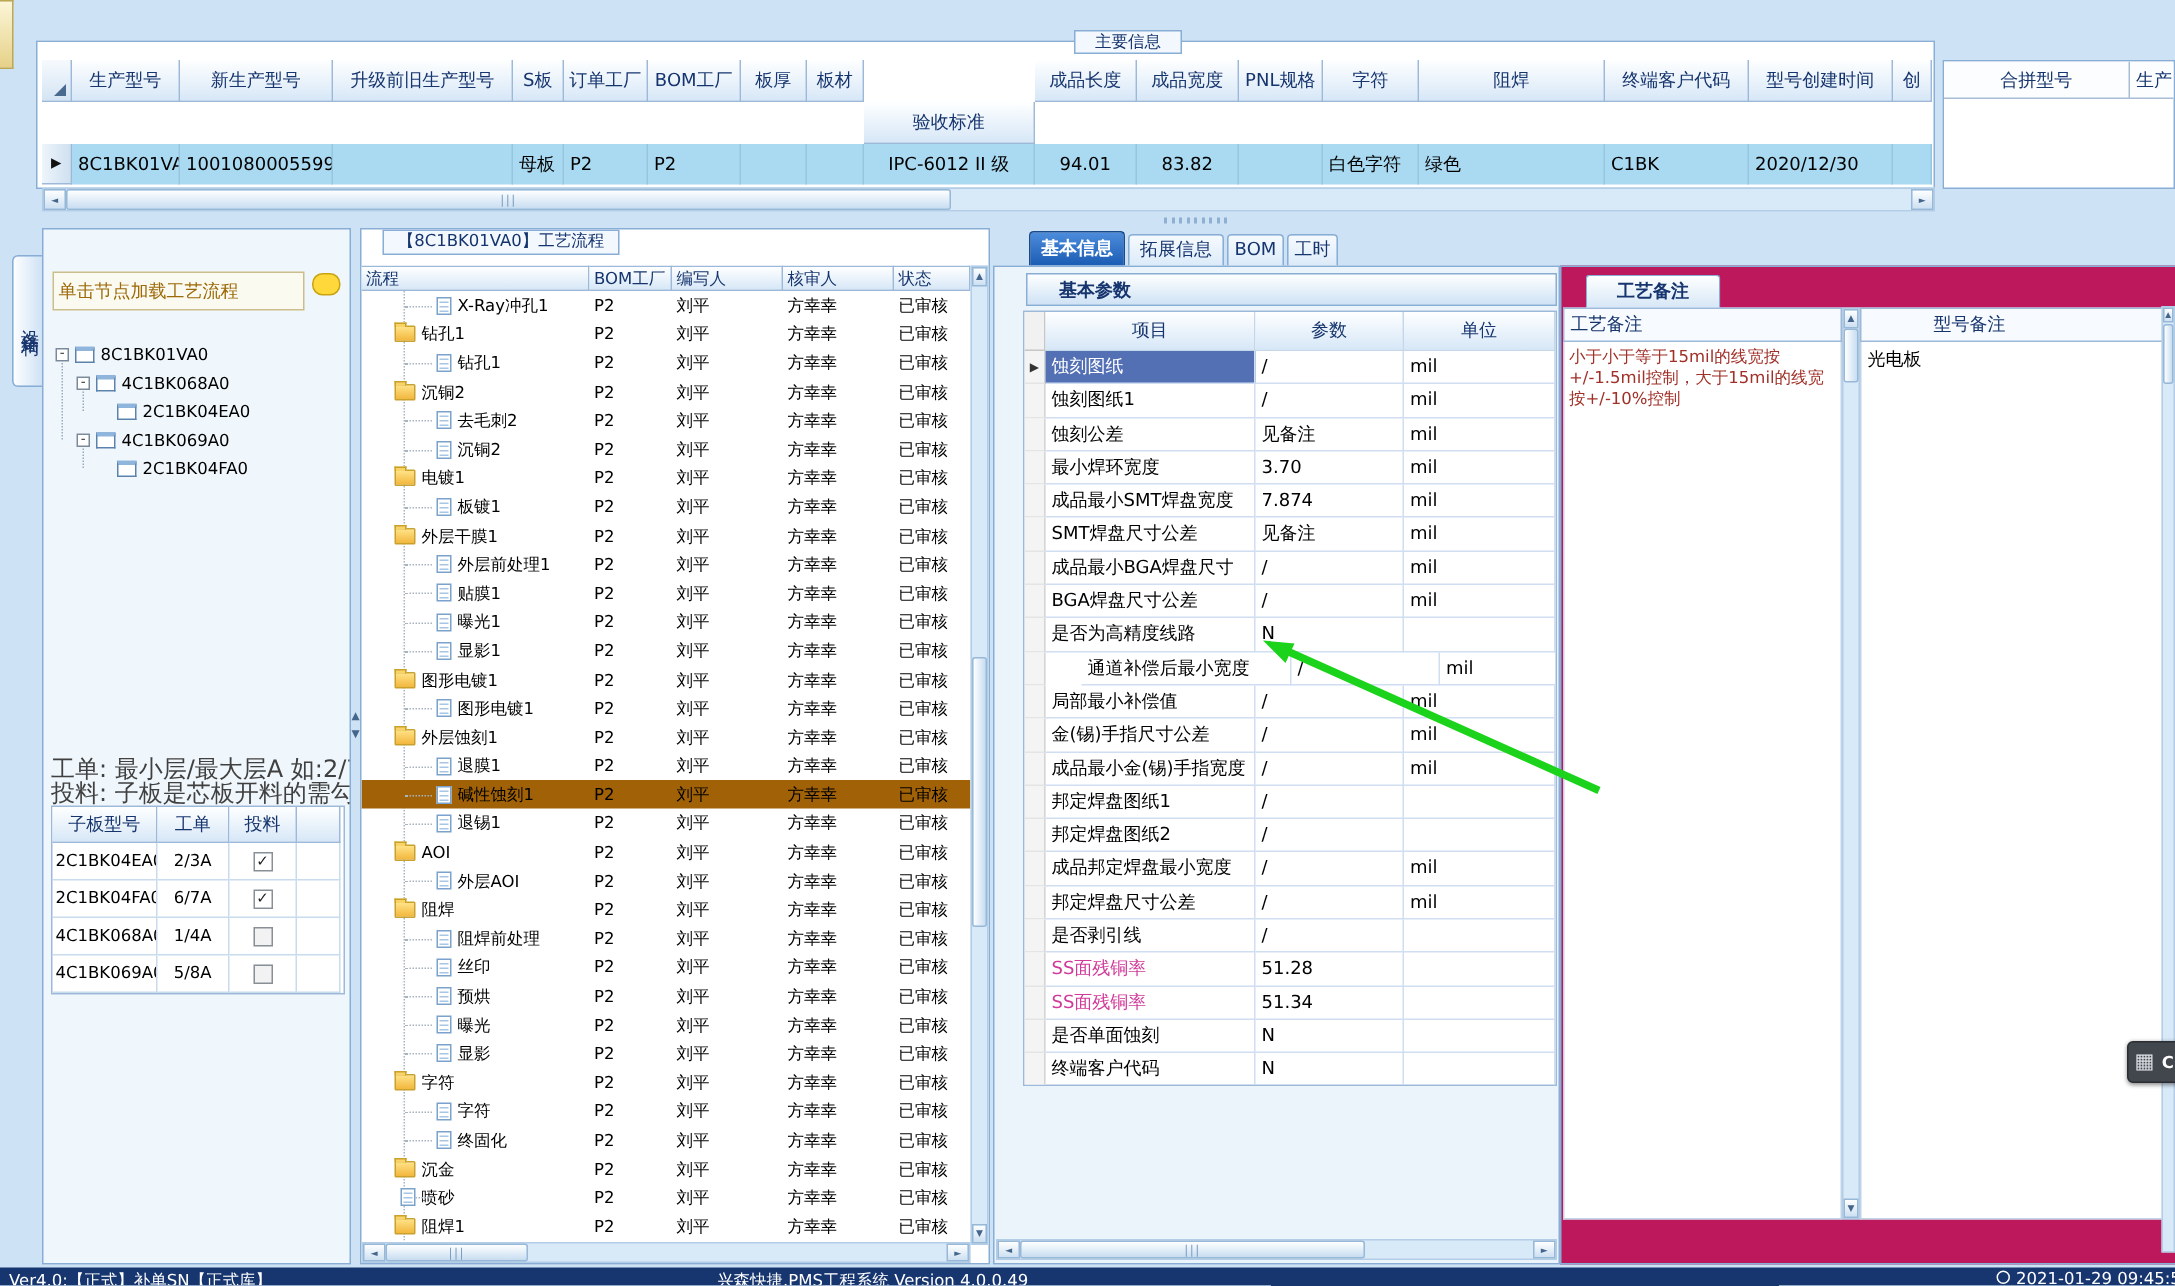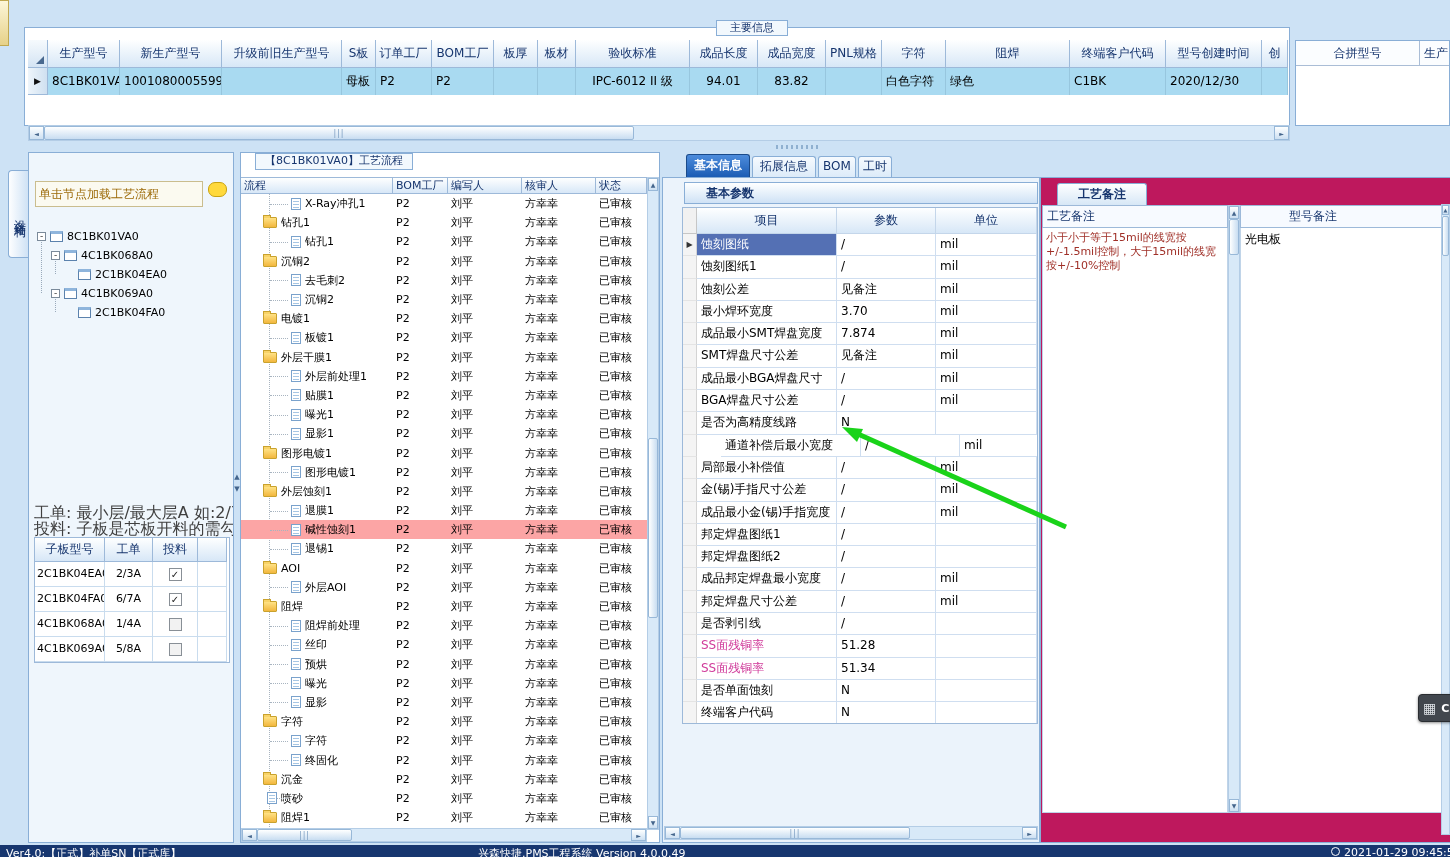--- a/index.html
+++ b/index.html
@@ -58,21 +58,21 @@
 .cb.on{background:#fff}
 .split-arrow{position:absolute;left:233px;width:8px;height:10px;color:#44658c;font-size:7px;line-height:10px;text-align:center}
 
 .flow-panel{position:absolute;left:240px;top:152px;width:420px;height:691px;background:#fff;border:1px solid #89aed6;box-sizing:border-box}
 .flow-title{position:absolute;left:255px;top:153px;width:158px;height:17px;background:#f2f8fd;border:1px solid #89aed6;box-sizing:border-box;color:#16356e;font-size:11px;line-height:14px;text-align:center;z-index:3}
 .flow-head{position:absolute;left:0;top:24px;width:406px;height:17px;display:flex;overflow:hidden}
 .fh{height:17px;flex:none;box-sizing:border-box;border:1px solid #9db9d9;border-left:none;background:linear-gradient(#feffff,#d7e7f7);color:#16356e;font-size:11px;line-height:15px;padding-left:3px;white-space:nowrap;overflow:hidden}
 .flow-body{position:absolute;left:0;top:41px;width:406px;height:633px;overflow:hidden}
 .flow-body::before{content:'';position:absolute;left:28px;top:0;bottom:0;border-left:1px dotted #a8b4c0}
 .fr{display:flex;height:19.2px;align-items:center;position:relative}
-.fr.sel{background:#fca5a5}
+.fr.sel{background:#a16207}
 .fr-tree{flex:none;box-sizing:border-box;display:flex;align-items:center;overflow:hidden;white-space:nowrap;height:100%;position:relative}
 .fr.doc .fr-tree::before{content:'';position:absolute;left:29px;top:50%;width:18px;border-top:1px dotted #a8b4c0}
 .icon-folder{width:14px;height:11px;flex:none;background:linear-gradient(#ffe285,#f2b73e);border:1px solid #c9a22e;border-radius:1px;position:relative;margin-right:4px;box-sizing:border-box}
 .icon-folder::before{content:'';position:absolute;top:-3px;left:-1px;width:6px;height:2px;background:#f8d368;border:1px solid #c9a22e;border-bottom:none}
 .icon-doc{width:10px;height:12px;flex:none;background:#fff;border:1px solid #7aa2cc;position:relative;margin-right:4px;box-sizing:border-box}
 .icon-doc::before{content:'';position:absolute;left:1px;top:2px;width:6px;height:1px;background:#a6c6e4;box-shadow:0 3px 0 #a6c6e4,0 6px 0 #a6c6e4}
 .fr-label{font-size:11px;color:#000}
 .fc{flex:none;box-sizing:border-box;padding-left:3px;font-size:11px;color:#000;white-space:nowrap;overflow:hidden}
 
 .rtab{position:absolute;box-sizing:border-box;text-align:center;font-size:12px;border:1px solid #89aed6;border-bottom:none;border-radius:3px 3px 0 0;background:linear-gradient(#f6fafe,#dcebf9);color:#16356e;line-height:19px;z-index:2}
@@ -120,21 +120,21 @@
         <span class="corner-tri"></span>
       </div>
     <div class="tg-h" style="width: 72px;">生产型号</div>
         <div class="tg-h" style="width: 102px;">新生产型号</div>
         <div class="tg-h" style="width: 120px;">升级前旧生产型号</div>
         <div class="tg-h" style="width: 34px;">S板</div>
         <div class="tg-h" style="width: 56px;">订单工厂</div>
         <div class="tg-h" style="width: 62px;">BOM工厂</div>
         <div class="tg-h" style="width: 44px;">板厚</div>
         <div class="tg-h" style="width: 38px;">板材</div>
-        <div class="tg-h" style="width: 114px;">验收标准</div>
+        <div class="tg-h" style="width: 114px; margin-top: 28px;">验收标准</div>
         <div class="tg-h" style="width: 68px;">成品长度</div>
         <div class="tg-h" style="width: 68px;">成品宽度</div>
         <div class="tg-h" style="width: 56px;">PNL规格</div>
         <div class="tg-h" style="width: 64px;">字符</div>
         <div class="tg-h" style="width: 124px;">阻焊</div>
         <div class="tg-h" style="width: 96px;">终端客户代码</div>
         <div class="tg-h" style="width: 96px;">型号创建时间</div>
         <div class="tg-h" style="width: 26px;">创</div>
       </div>
     <div class="tg-row">

